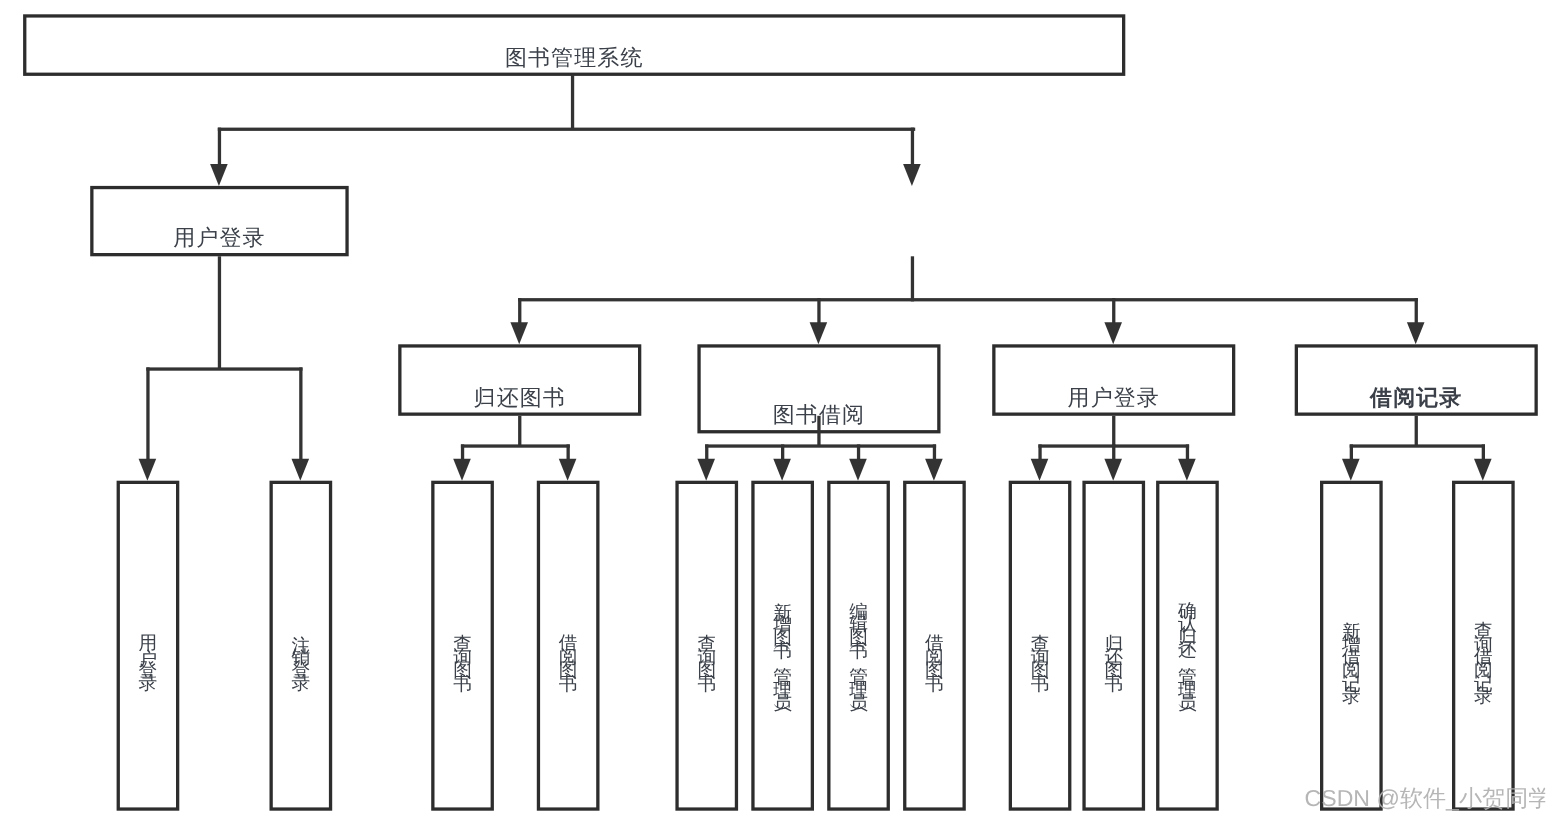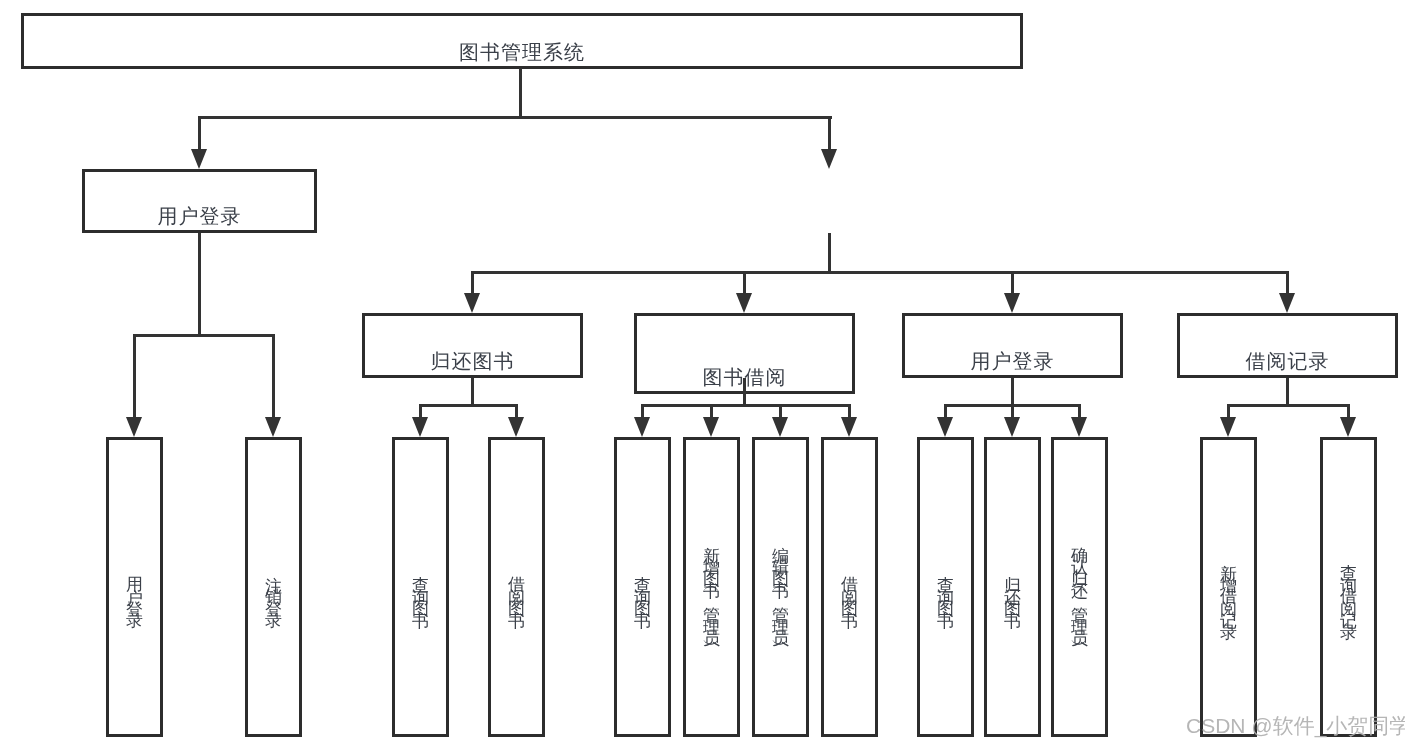--- a/index.html
+++ b/index.html
@@ -94,21 +94,21 @@
 
   <div class="box" style="left:362px;top:313px;width:221px;height:65px;">
     <span>归还图书</span>
   </div>
   <div class="box" style="left:634px;top:313px;width:221px;height:81px;">
     <span>图书借阅</span>
   </div>
   <div class="box" style="left:902px;top:313px;width:221px;height:65px;">
     <span>用户登录</span>
   </div>
-  <div class="box" style="left:1177px;top:313px;width:221px;height:65px;">
+  <div class="box" style="left:1177px;top:313px;width:221px;height:65px;font-weight:bold;">
     <span>借阅记录</span>
   </div>
 
   <div class="vline" style="left:471px;top:378px;height:28px;"></div>
   <div class="hline" style="left:419px;top:404px;width:99px;"></div>
   <div class="vline" style="left:419px;top:404px;height:15px;"></div>
   <div class="ahead" style="left:412px;top:417px;"></div>
   <div class="vline" style="left:515px;top:404px;height:15px;"></div>
   <div class="ahead" style="left:508px;top:417px;"></div>
 

